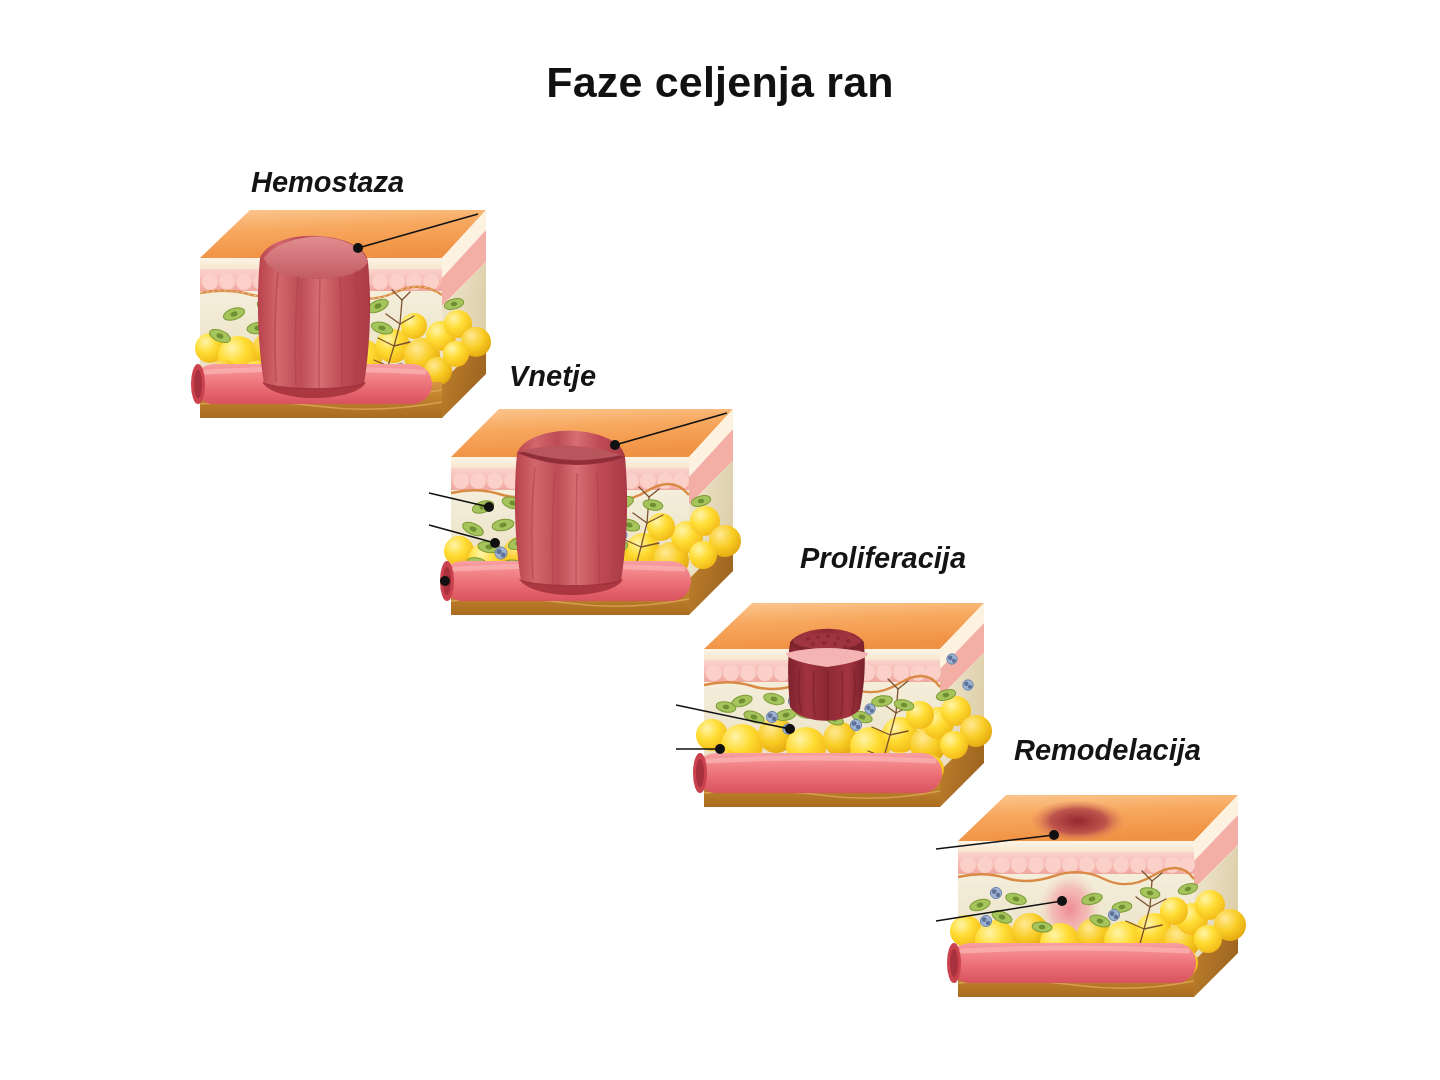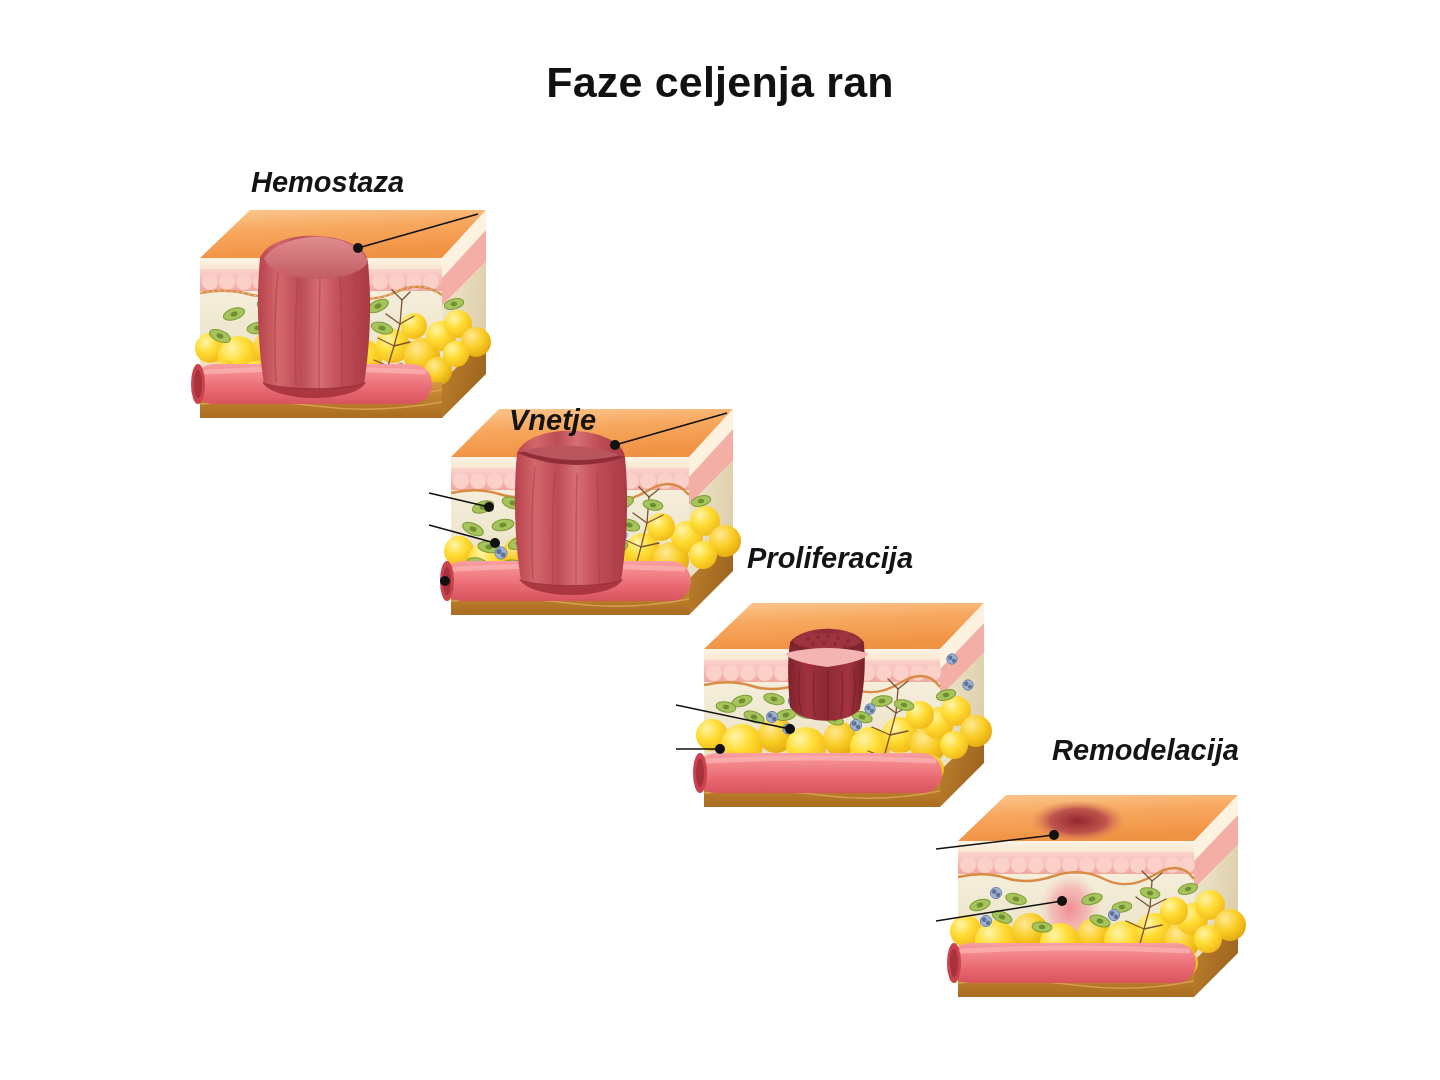--- a/index.html
+++ b/index.html
@@ -468,21 +468,21 @@
       </g>
       <g>
         <line x1="58" y1="148" x2="-8" y2="130" stroke="#111" stroke-width="1.6"></line>
         <circle cx="58" cy="148" r="5" fill="#111"></circle>
       </g>
       <g>
         <circle cx="8" cy="186" r="5" fill="#111"></circle>
       </g>
     </svg>
   </div>
-  <div class="panel-label" style="left:509px;top:360px;margin-top:44px;">Vnetje</div>
+  <div class="panel-label" style="left:509px;top:360px;">Vnetje</div>
 
   <div class="panel" style="left:690px;top:589px;">
     <svg width="300" height="228" viewBox="0 0 300 228">
       <polygon points="14,60 62,14 294,14 250,60" fill="url(#gTop)"></polygon>
       <polygon points="250,60 294,14 294,34 250,80" fill="#fdf1df"></polygon>
       <polygon points="250,80 294,34 294,64 250,108" fill="#f3aea6"></polygon>
       <polygon points="250,108 294,64 294,164 250,208" fill="url(#gSideFace)"></polygon>
       <polygon points="250,182 294,138 294,174 250,218" fill="url(#gMuscleSide)"></polygon>
 
       <rect x="14" y="60" width="236" height="11" fill="url(#gEpiFace)"></rect>
@@ -672,21 +672,21 @@
       <g>
         <line x1="100" y1="140" x2="-14" y2="116" stroke="#111" stroke-width="1.6"></line>
         <circle cx="100" cy="140" r="5" fill="#111"></circle>
       </g>
       <g>
         <line x1="30" y1="160" x2="-14" y2="160" stroke="#111" stroke-width="1.6"></line>
         <circle cx="30" cy="160" r="5" fill="#111"></circle>
       </g>
     </svg>
   </div>
-  <div class="panel-label" style="left:747px;top:542px;">Proliferacija</div>
+  <div class="panel-label" style="left:800px;top:542px;">Proliferacija</div>
 
   <div class="panel" style="left:944px;top:781px;">
     <svg width="300" height="226" viewBox="0 0 300 226">
       <polygon points="14,60 62,14 294,14 250,60" fill="url(#gTop)"></polygon>
       <ellipse cx="134" cy="40" rx="46" ry="20" fill="url(#gScarSurf)"></ellipse>
       <polygon points="250,60 294,14 294,34 250,80" fill="#fdf1df"></polygon>
       <polygon points="250,80 294,34 294,64 250,108" fill="#f3aea6"></polygon>
       <polygon points="250,108 294,64 294,162 250,206" fill="url(#gSideFace)"></polygon>
       <polygon points="250,180 294,136 294,172 250,216" fill="url(#gMuscleSide)"></polygon>
 
@@ -816,15 +816,15 @@
       <g>
         <line x1="110" y1="54" x2="-8" y2="68" stroke="#111" stroke-width="1.6"></line>
         <circle cx="110" cy="54" r="5" fill="#111"></circle>
       </g>
       <g>
         <line x1="118" y1="120" x2="-8" y2="140" stroke="#111" stroke-width="1.6"></line>
         <circle cx="118" cy="120" r="5" fill="#111"></circle>
       </g>
     </svg>
   </div>
-  <div class="panel-label" style="left:1052px;top:734px;text-align:right;">Remodelacija</div>
+  <div class="panel-label" style="left:1014px;top:734px;text-align:right;">Remodelacija</div>
 
 </div>
 
 </body></html>

